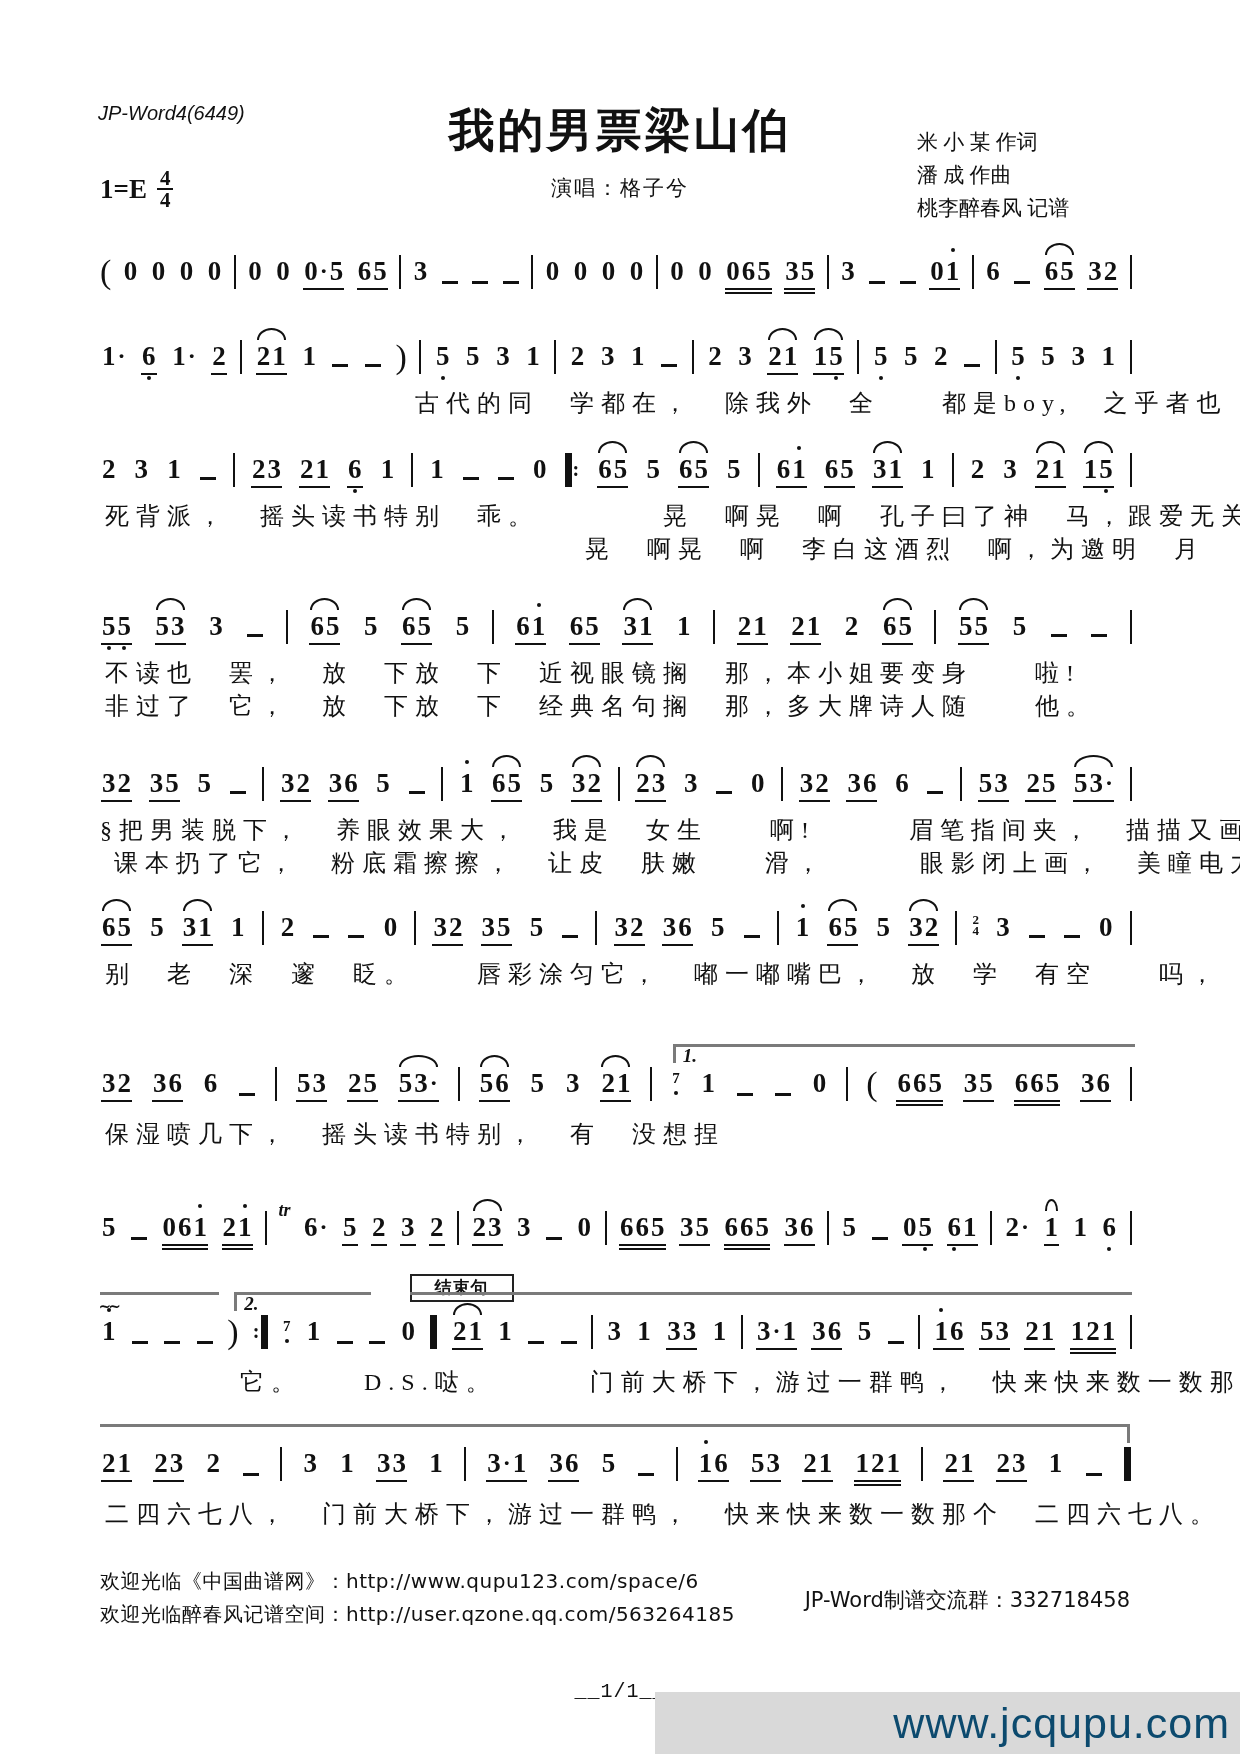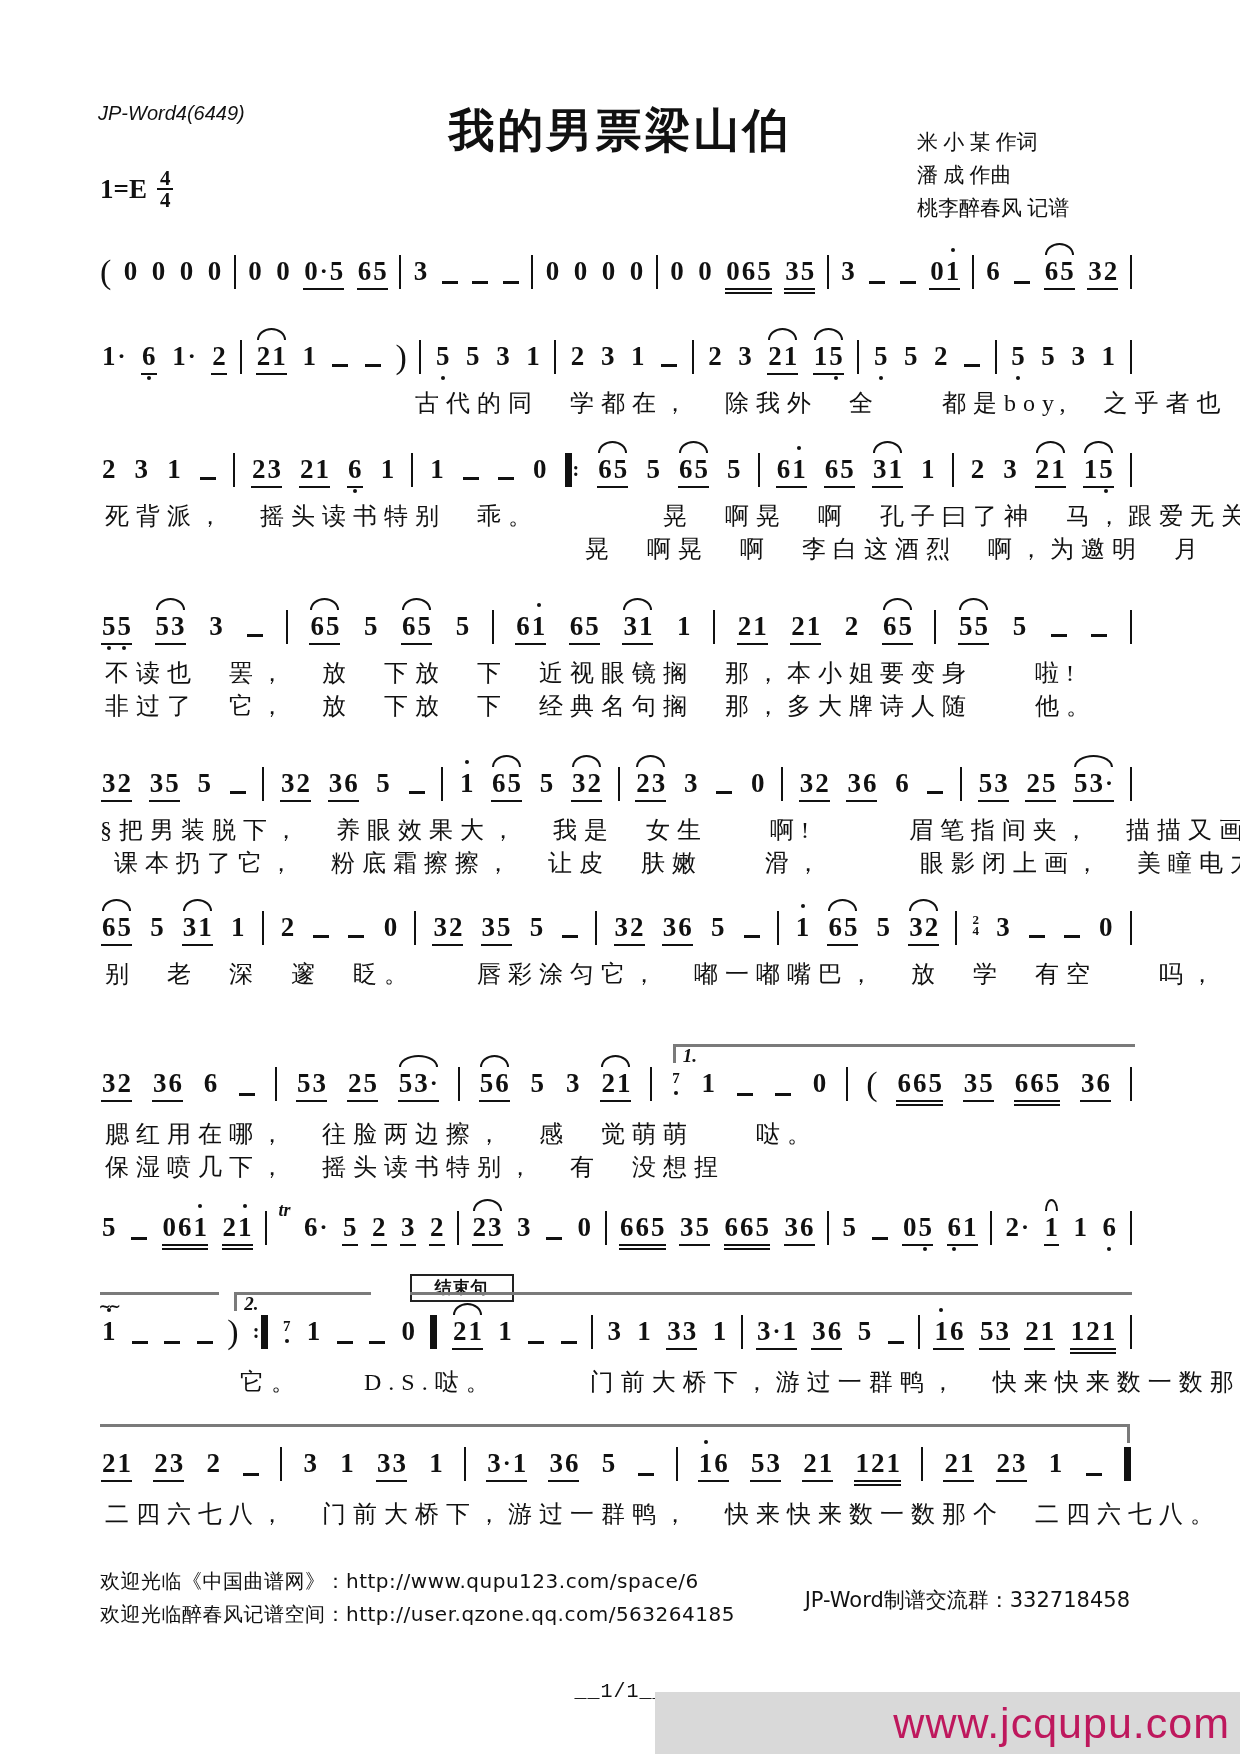--- a/index.html
+++ b/index.html
@@ -52,28 +52,29 @@
   .mark.endline-r{border-right:3px solid #7a7a7a;}
   .endlab{position:absolute;top:-26px;border:2px solid #222;background:#fff;font-size:17px;font-weight:700;
           padding:0 23px;line-height:24px;letter-spacing:1px;}
   
   .flink{position:absolute;left:100px;font-size:20px;font-family:"DejaVu Sans",sans-serif;letter-spacing:.5px;}
   .qq{position:absolute;right:110px;top:1586px;font-size:21px;font-family:"DejaVu Sans",sans-serif;}
   .pagenum{position:absolute;left:0;right:0;top:1680px;text-align:center;font-size:20px;
            font-family:"Liberation Mono",monospace;letter-spacing:1px;}
   .wm{position:absolute;right:0;bottom:0;width:585px;height:62px;background:#d9d9d9;
       display:flex;align-items:center;justify-content:flex-end;padding-right:10px;box-sizing:border-box;}
-  .wm span{font-family:"Liberation Sans",sans-serif;font-size:43px;color:#be185d;letter-spacing:1px;text-align:right;}
+  .wm span{font-family:"Liberation Sans",sans-serif;font-size:43px;color:#0c4a6e;letter-spacing:1px;text-align:right;}
 </style>
 </head>
 <body>
 
 <div class="page">
   <div class="generator">JP-Word4(6449)</div>
   <h1 class="title" style="margin:0">我的男票梁山伯</h1>
+  <div class="singer">演唱：格子兮</div>
   <div class="credits">
     <div>米 小 某 作词</div>
     <div>潘  成 作曲</div>
     <div>桃李醉春风 记谱</div>
   </div>
   <div class="keysig">
     <span>1=E</span>
     <span class="frac">
       <span class="num">4</span>
       <span>4</span>
@@ -1047,21 +1048,20 @@
           <span class="tok">
             <span class="digits">
               <span class="n">3</span>
               <span class="n">6</span>
             </span>
             <span class="uline"></span>
           </span>
           <span class="bar"></span>
           <span class="mark volta" style="left: 55.5%; width: 44.5%;"><span class="vlab">1.</span></span>
         </div>
-        <div class="lyr" style="padding-left: 5px;">腮红用在哪，　往脸两边擦，　感　觉萌萌　　哒。</div>
         <div class="lyr" style="padding-left: 5px;">保湿喷几下，　摇头读书特别，　有　没想捏</div>
       </div>
       <div class="line" id="line8" style="top: 1196px;">
         <div class="notes">
           <span class="tok">
             <span class="digits">
               <span class="n">5</span>
             </span>
           </span>
           <span class="dash"></span>

